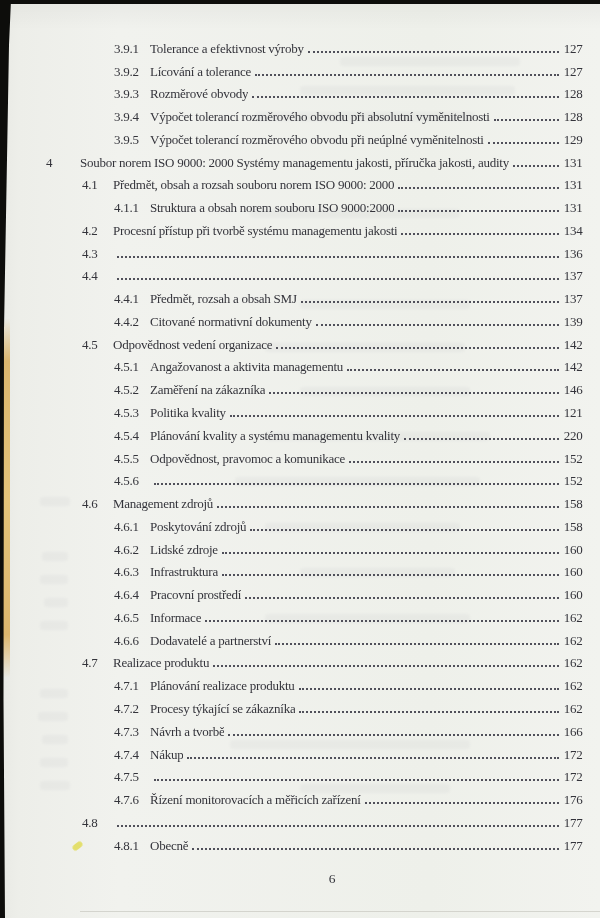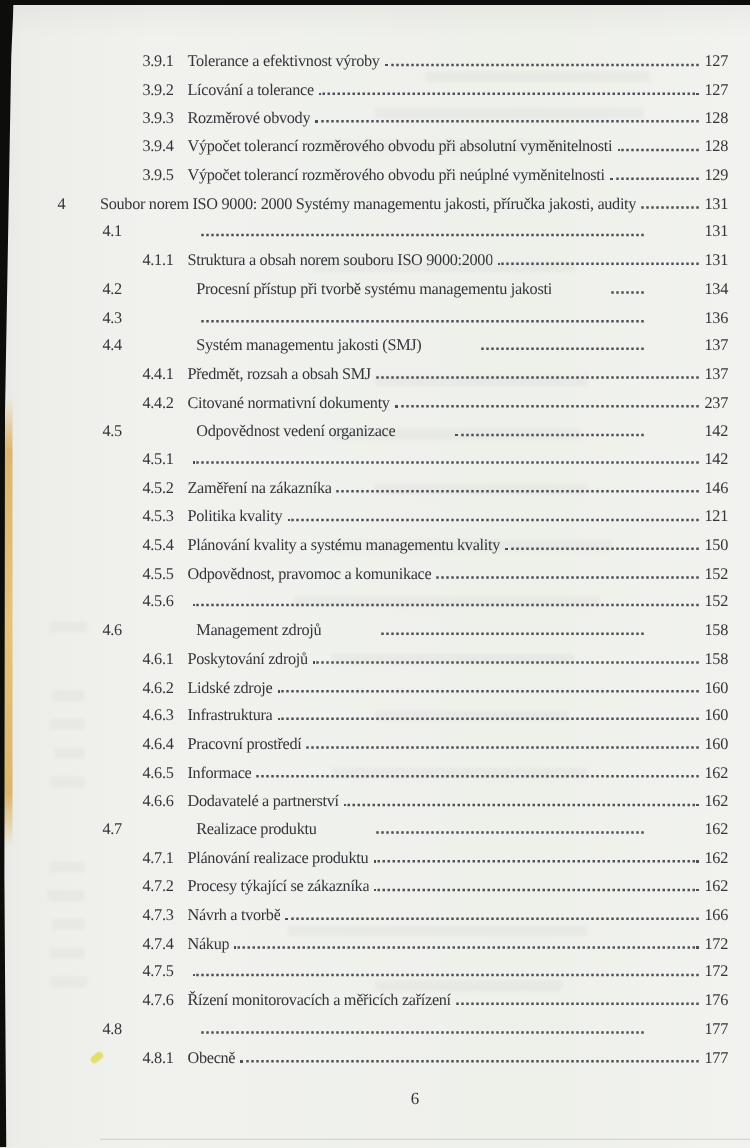--- a/index.html
+++ b/index.html
@@ -40,21 +40,21 @@
   }
   .row .num{flex:0 0 auto;}
   .row .title{flex:0 1 auto;overflow:hidden;margin-top:10px;}
   .row .leader{
     flex:1 1 0;min-width:4px;align-self:flex-end;
     border-bottom:2px dotted var(--leader-dot);
     margin:0 2px 4px 4px;
   }
   .row .pagenum{flex:0 0 auto;min-width:24px;text-align:center;}
   .l1{padding-left:46px;} .l1 .num{width:34px;}
-  .l2{padding-left:82px;gap:44px;} .l2 .num{width:31px;}
+  .l2{padding-left:82px;} .l2 .num{width:31px;}
   .l3{padding-left:114px;}.l3 .num{width:36px;}
   .footer{
     position:absolute;top:871px;left:64px;right:0;text-align:center;
     font-size:13.5px;color:var(--ink);
   }
   .highlight-mark{
     position:absolute;left:72px;top:843px;width:11px;height:6px;
     background:var(--highlight-yellow);opacity:.85;border-radius:3px;
     transform:rotate(-38deg);filter:blur(.6px);
   }
@@ -127,20 +127,21 @@
       <span class="pagenum">129</span>
     </div>
     <div class="row l1">
       <span class="num">4</span>
       <span class="title">Soubor norem ISO 9000: 2000 Systémy managementu jakosti, příručka jakosti, audity</span>
       <span class="leader"></span>
       <span class="pagenum">131</span>
     </div>
     <div class="row l2">
       <span class="num">4.1</span>
+      <span class="title">Předmět, obsah a rozsah souboru norem ISO 9000: 2000</span>
       <span class="leader"></span>
       <span class="pagenum">131</span>
     </div>
     <div class="row l3">
       <span class="num">4.1.1</span>
       <span class="title">Struktura a obsah norem souboru ISO 9000:2000</span>
       <span class="leader"></span>
       <span class="pagenum">131</span>
     </div>
     <div class="row l2">
@@ -149,64 +150,64 @@
       <span class="leader"></span>
       <span class="pagenum">134</span>
     </div>
     <div class="row l2">
       <span class="num">4.3</span>
       <span class="leader"></span>
       <span class="pagenum">136</span>
     </div>
     <div class="row l2">
       <span class="num">4.4</span>
-      <span class="title">Systém managementu jakosti (SMJ)</span>
       <span class="leader"></span>
       <span class="pagenum">137</span>
     </div>
     <div class="row l3">
       <span class="num">4.4.1</span>
       <span class="title">Předmět, rozsah a obsah SMJ</span>
       <span class="leader"></span>
       <span class="pagenum">137</span>
     </div>
     <div class="row l3">
       <span class="num">4.4.2</span>
       <span class="title">Citované normativní dokumenty</span>
       <span class="leader"></span>
-      <span class="pagenum">237</span>
+      <span class="pagenum">139</span>
     </div>
     <div class="row l2">
       <span class="num">4.5</span>
       <span class="title">Odpovědnost vedení organizace</span>
       <span class="leader"></span>
       <span class="pagenum">142</span>
     </div>
     <div class="row l3">
       <span class="num">4.5.1</span>
+      <span class="title">Angažovanost a aktivita managementu</span>
       <span class="leader"></span>
       <span class="pagenum">142</span>
     </div>
     <div class="row l3">
       <span class="num">4.5.2</span>
       <span class="title">Zaměření na zákazníka</span>
       <span class="leader"></span>
       <span class="pagenum">146</span>
     </div>
     <div class="row l3">
       <span class="num">4.5.3</span>
       <span class="title">Politika kvality</span>
       <span class="leader"></span>
       <span class="pagenum">121</span>
     </div>
     <div class="row l3">
       <span class="num">4.5.4</span>
       <span class="title">Plánování kvality a systému managementu kvality</span>
       <span class="leader"></span>
-      <span class="pagenum">150</span>
+      <span class="pagenum">220</span>
     </div>
     <div class="row l3">
       <span class="num">4.5.5</span>
       <span class="title">Odpovědnost, pravomoc a komunikace</span>
       <span class="leader"></span>
       <span class="pagenum">152</span>
     </div>
     <div class="row l3">
       <span class="num">4.5.6</span>
       <span class="leader"></span>

